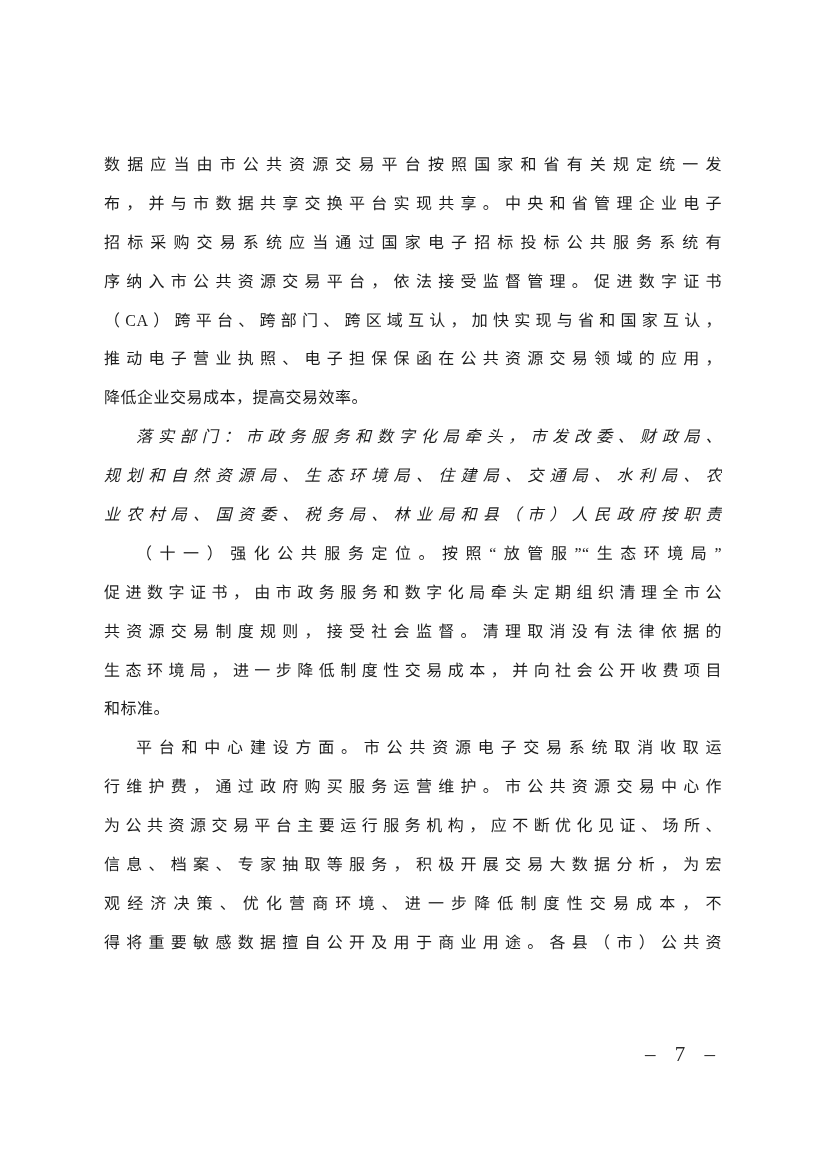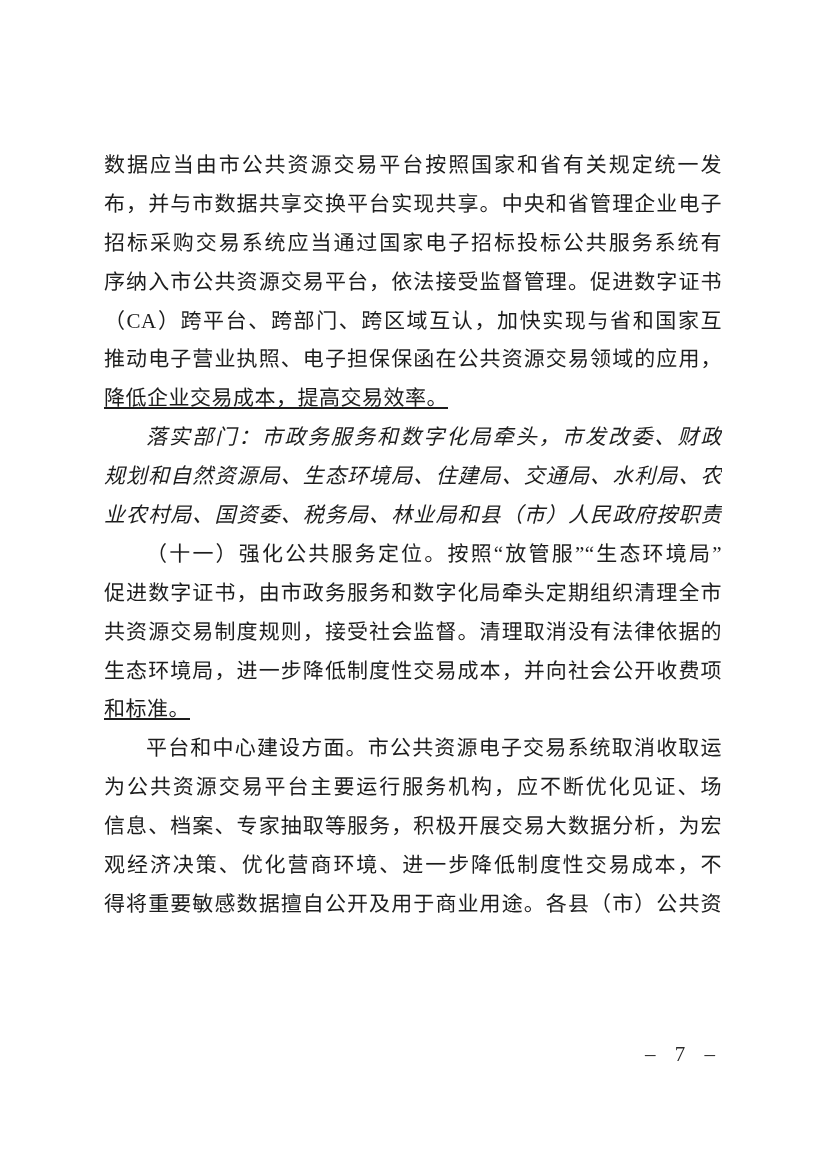--- a/index.html
+++ b/index.html
@@ -16,36 +16,35 @@
     font-family: "Liberation Serif", "DejaVu Serif", serif;
     color: #1d1d1d;
   }
   .text-block {
     position: absolute;
     left: 104px;
     top: 146px;
     width: 618px;
   }
   .line {
-    font-size: 21px;
+    font-size: 16px;
     line-height: 38.9px;
     height: 38.9px;
     text-align: justify;
     text-align-last: justify;
     text-justify: inter-character;
     letter-spacing: 0.5px;
     white-space: normal;
     overflow: hidden;
   }
   .line.indent {
     text-indent: 2em;
   }
   .line.endline {
     text-align-last: left;
-    text-decoration: underline;
   }
   .line.kaiti {
     font-style: italic;
   }
   .footer {
     position: absolute;
     top: 1040px;
     right: 105px;
     font-size: 21px;
     line-height: 28px;
@@ -75,20 +74,21 @@
       </div>
       <div>
         <div class="line indent">（十一）强化公共服务定位。按照“放管服”“生态环境局”</div>
         <div class="line">促进数字证书，由市政务服务和数字化局牵头定期组织清理全市公</div>
         <div class="line">共资源交易制度规则，接受社会监督。清理取消没有法律依据的</div>
         <div class="line">生态环境局，进一步降低制度性交易成本，并向社会公开收费项目</div>
         <div class="line endline">和标准。</div>
       </div>
       <div>
         <div class="line indent">平台和中心建设方面。市公共资源电子交易系统取消收取运</div>
+        <div class="line">行维护费，通过政府购买服务运营维护。市公共资源交易中心作</div>
         <div class="line">为公共资源交易平台主要运行服务机构，应不断优化见证、场所、</div>
         <div class="line">信息、档案、专家抽取等服务，积极开展交易大数据分析，为宏</div>
         <div class="line">观经济决策、优化营商环境、进一步降低制度性交易成本，不</div>
         <div class="line">得将重要敏感数据擅自公开及用于商业用途。各县（市）公共资</div>
       </div>
     </section>
   <div class="footer">– 7 –</div>
 </main>
 
 </body></html>

